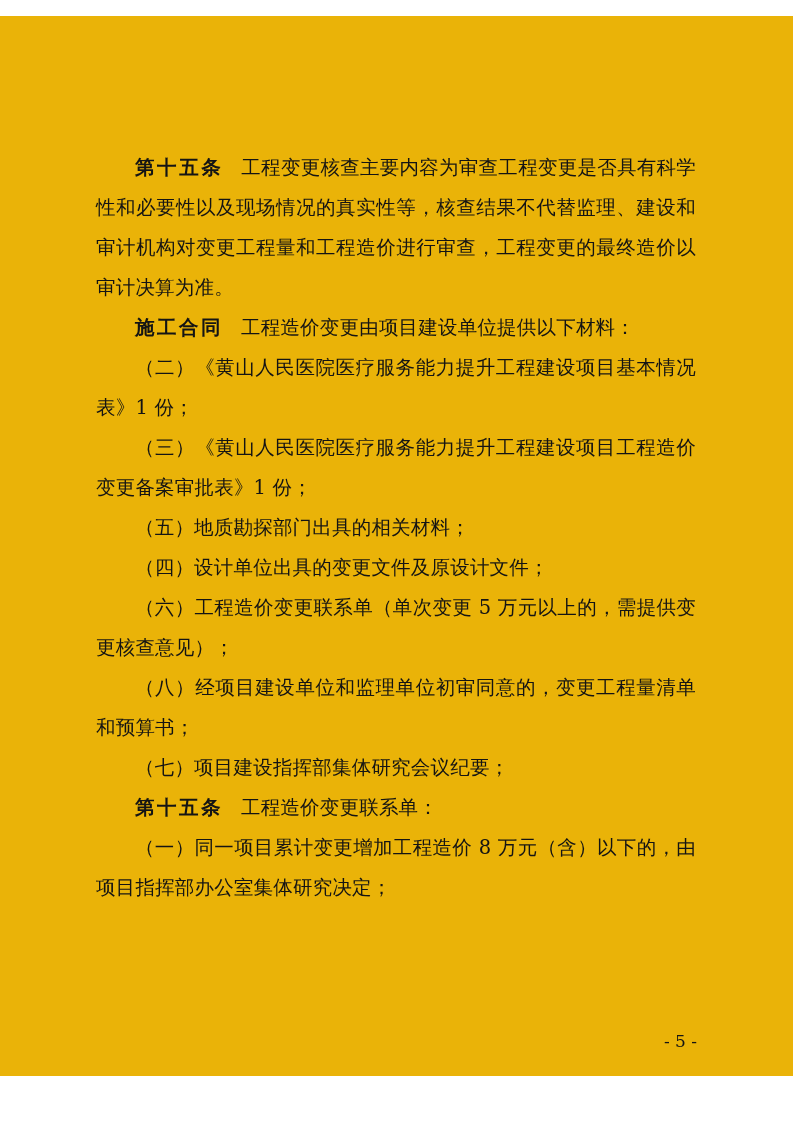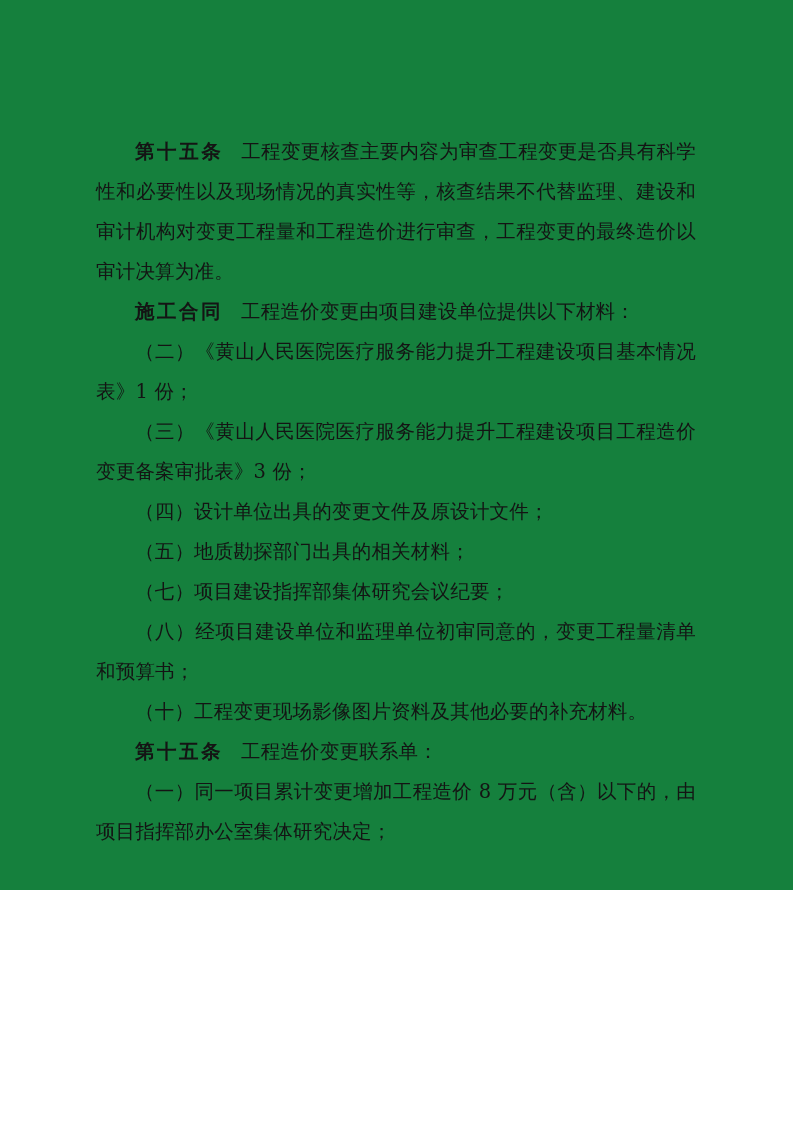--- a/index.html
+++ b/index.html
@@ -3,23 +3,23 @@
 <meta charset="utf-8">
 <style>
   html, body {
     margin: 0;
     padding: 0;
     background: #ffffff;
   }
   .page {
     position: relative;
     width: 793px;
-    height: 890px;
-    background: #15803d;
-    margin: 0 auto;
+    height: 1060px;
+    background: #eab308;
+    margin: 16px auto;
     overflow: hidden;
   }
   .content {
     position: absolute;
     left: 96px;
     top: 132px;
     width: 600px;
   }
   p {
     margin: 0;
@@ -56,23 +56,23 @@
   }
 </style>
 </head>
 <body>
 
 <div class="page">
   <div class="content" id="body">
       <p class="indent"><span class="heading-run">第十五条</span><span class="gap"></span><span>工程变更核查主要内容为审查工程变更是否具有科学性和必要性以及现场情况的真实性等，核查结果不代替监理、建设和审计机构对变更工程量和工程造价进行审查，工程变更的最终造价以审计决算为准。</span></p>
       <p class="indent"><span class="heading-run">施工合同</span><span class="gap"></span><span>工程造价变更由项目建设单位提供以下材料：</span></p>
       <p class="indent"><span>（二）《黄山人民医院医疗服务能力提升工程建设项目基本情况表》1 份；</span></p>
-      <p class="indent"><span>（三）《黄山人民医院医疗服务能力提升工程建设项目工程造价变更备案审批表》3 份；</span></p>
+      <p class="indent"><span>（三）《黄山人民医院医疗服务能力提升工程建设项目工程造价变更备案审批表》1 份；</span></p>
+      <p class="indent"><span>（五）地质勘探部门出具的相关材料；</span></p>
       <p class="indent"><span>（四）设计单位出具的变更文件及原设计文件；</span></p>
-      <p class="indent"><span>（五）地质勘探部门出具的相关材料；</span></p>
+      <p class="indent"><span>（六）工程造价变更联系单（单次变更 5 万元以上的，需提供变更核查意见）；</span></p>
+      <p class="indent"><span>（八）经项目建设单位和监理单位初审同意的，变更工程量清单和预算书；</span></p>
       <p class="indent"><span>（七）项目建设指挥部集体研究会议纪要；</span></p>
-      <p class="indent"><span>（八）经项目建设单位和监理单位初审同意的，变更工程量清单和预算书；</span></p>
-      <p class="indent"><span>（十）工程变更现场影像图片资料及其他必要的补充材料。</span></p>
       <p class="indent"><span class="heading-run">第十五条</span><span class="gap"></span><span>工程造价变更联系单：</span></p>
       <p class="indent"><span>（一）同一项目累计变更增加工程造价 8 万元（含）以下的，由项目指挥部办公室集体研究决定；</span></p>
     </div>
   <div class="footer">- 5 -</div>
 </div>
 
 </body></html>

